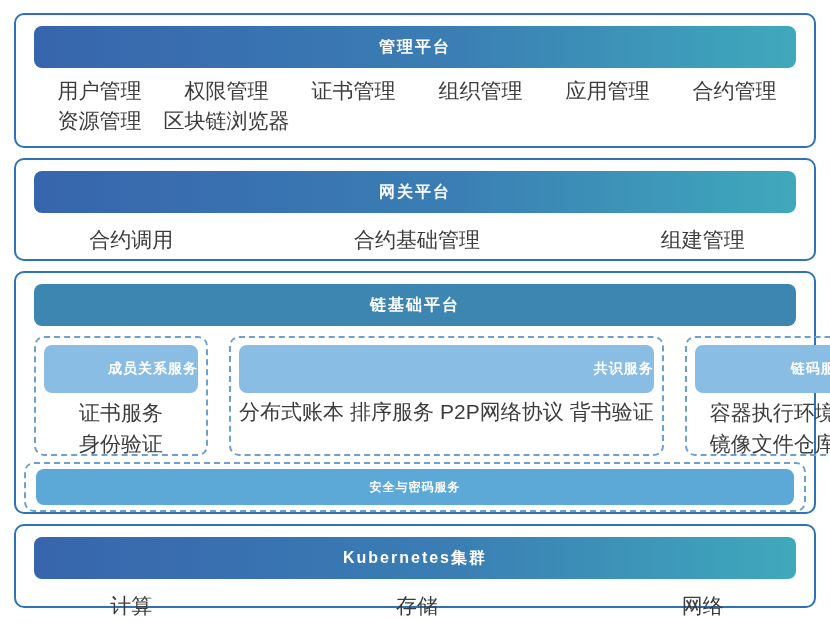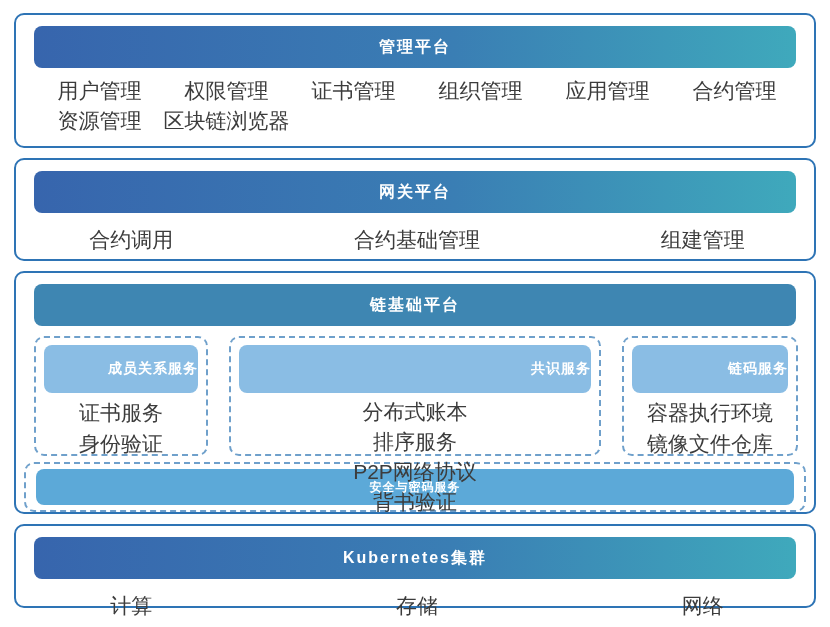--- a/index.html
+++ b/index.html
@@ -58,21 +58,21 @@
   .group.consensus{flex:1 1 auto;}
   .group.chaincode{flex:0 0 176px;}
   .ghdr{
     height:48px;border-radius:8px;background:#8abde4;
     display:flex;align-items:center;justify-content:flex-end;
     color:#ffffff;font-size:14px;font-weight:bold;letter-spacing:1px;
     white-space:nowrap;
   }
   .gitems{margin-top:4px;text-align:center;font-size:21px;font-weight:500;line-height:31px;}
   .gitems .cell{line-height:31px;}
-  .grid2{display:grid;grid-template-columns:1fr;margin-top:4px;}
+  .grid2{display:grid;grid-template-columns:1fr 1fr 1fr 1fr;margin-top:4px;gap:6px;}
   .security{
     box-sizing:border-box;
     margin:6px 8px 0 8px;
     border:2px dashed #6fa0cb;
     border-radius:10px;
     height:50px;
     padding:5px 10px;
   }
   .secbar{
     height:36px;border-radius:8px;background:#5ca9d8;

